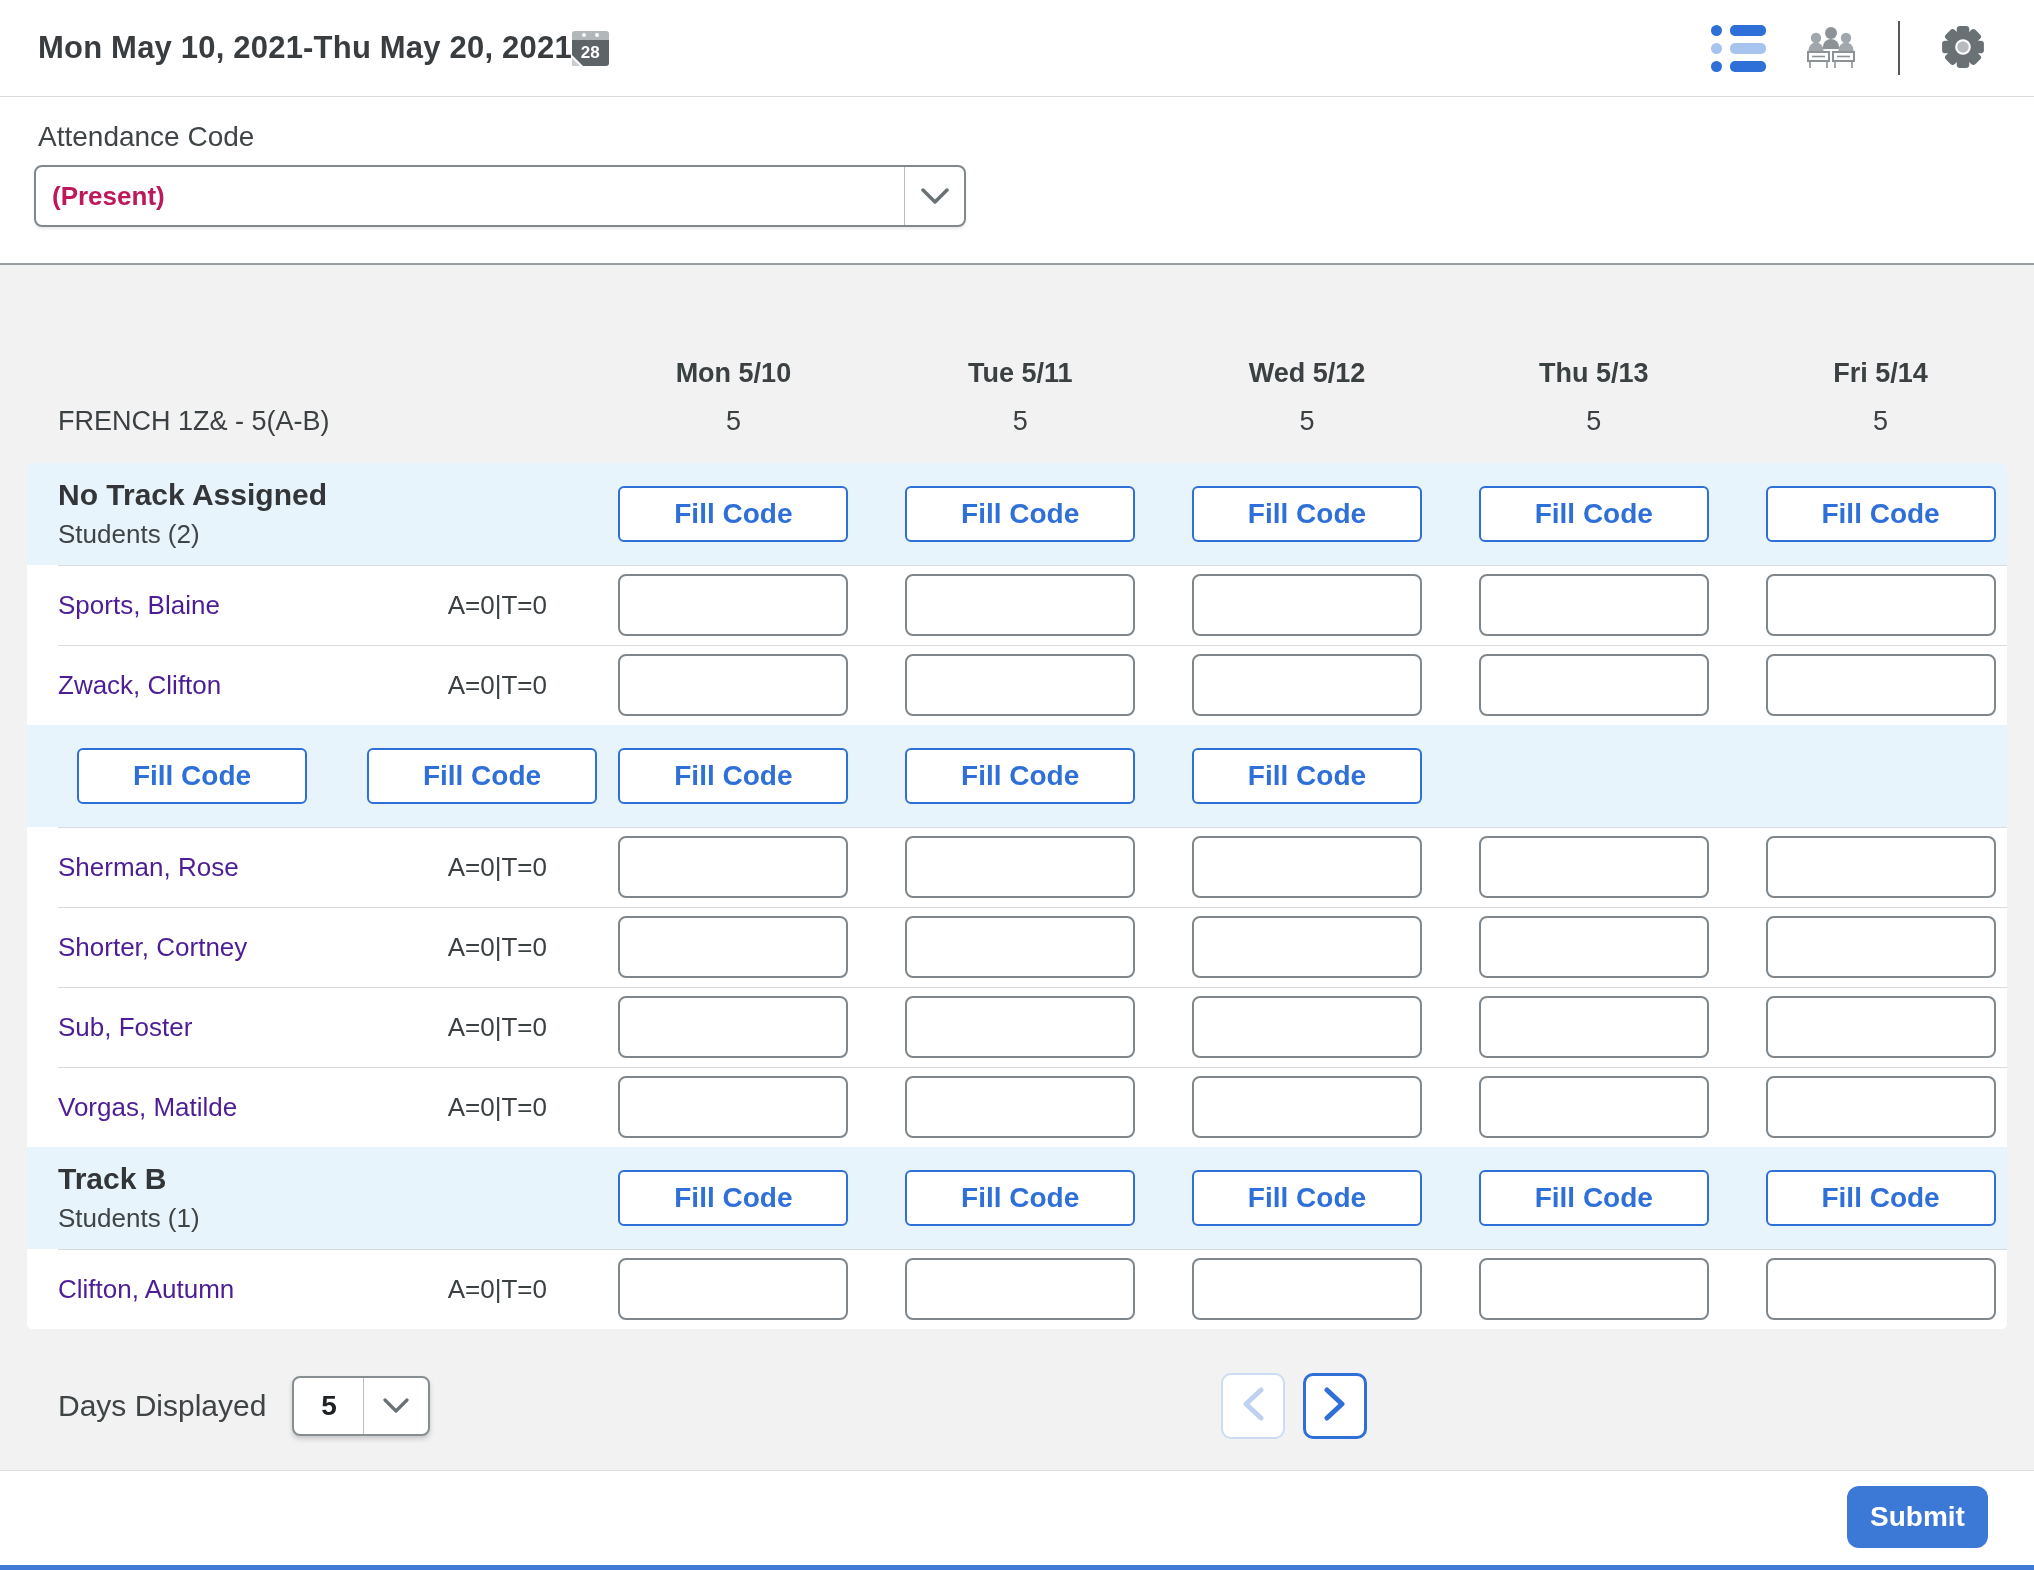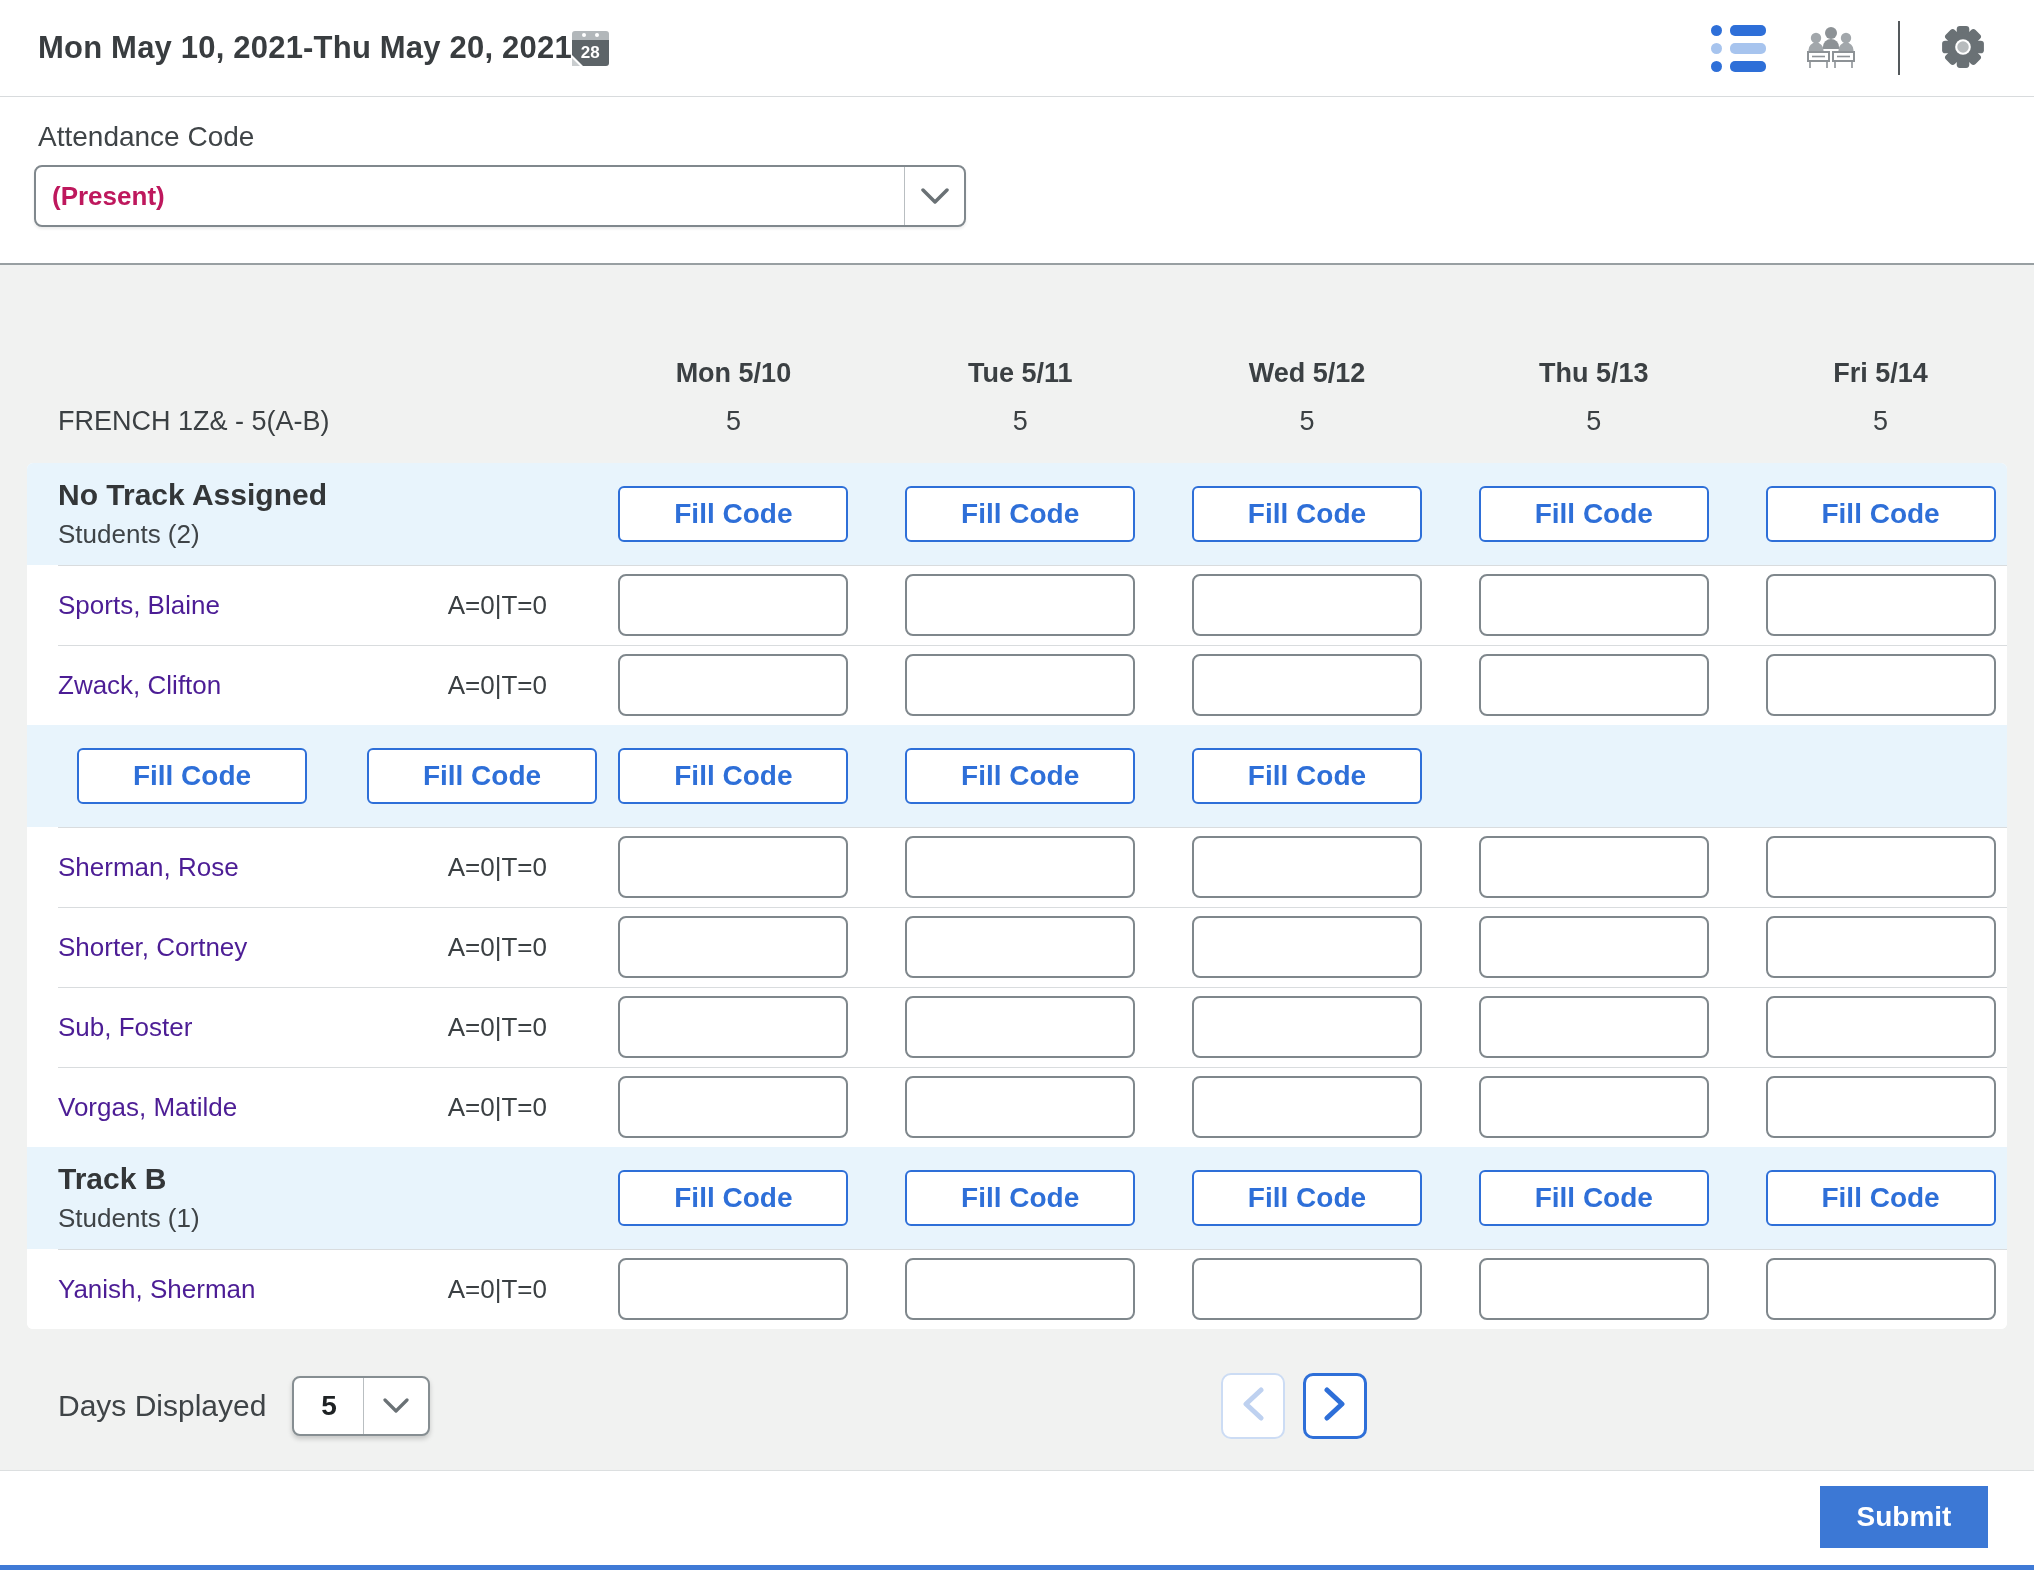--- a/index.html
+++ b/index.html
@@ -100,21 +100,21 @@
   .pagination { position:absolute; left:1194px; top:0; display:flex; gap:18px; }
   .page-btn { width:64px; height:66px; background:#fff; border-radius:10px;
     display:flex; align-items:center; justify-content:center; cursor:pointer; }
   .page-btn.prev { border:2px solid #ccdcf4; cursor:default; }
   .page-btn.next { border:3px solid #2e6fd8; }
 
   
   .footer { background:#fff; border-top:1px solid #dcdfe0; height:95px;
     display:flex; justify-content:flex-end; align-items:flex-start;
     padding:15px 46px 0 0; flex:0 0 auto; }
-  .submit-btn { width:168px; height:62px; background:#3c78d5; border:none; border-radius:0;
+  .submit-btn { width:141px; height:62px; background:#3c78d5; border:none; border-radius:12px;
     color:#fff; font-family:inherit; font-size:28px; font-weight:bold; cursor:pointer; }
   .bottom-accent { height:5px; background:#3f7ad6; flex:0 0 auto; }
 </style>
 </head>
 <body>
 
 <div class="top-bar">
   <div class="title-wrap">
     <span class="page-title">Mon May 10, 2021-Thu May 20, 2021</span>
     <span class="cal-icon">
@@ -312,21 +312,21 @@
         <div class="section-sub">Students (1)</div>
       </div>
       <button class="fill-btn">Fill Code</button>
       <button class="fill-btn">Fill Code</button>
       <button class="fill-btn">Fill Code</button>
       <button class="fill-btn">Fill Code</button>
       <button class="fill-btn">Fill Code</button>
     </div>
 
     <div class="grid student-row">
-      <div class="student-name">Yanish, Sherman</div>
+      <div class="student-name">Clifton, Autumn</div>
       <div class="student-stats">A=0|T=0</div>
       <input class="att-input" type="text" style="">
       <input class="att-input" type="text" style="">
       <input class="att-input" type="text" style="">
       <input class="att-input" type="text" style="">
       <input class="att-input" type="text" style="">
     </div>
 
   </div>
 

